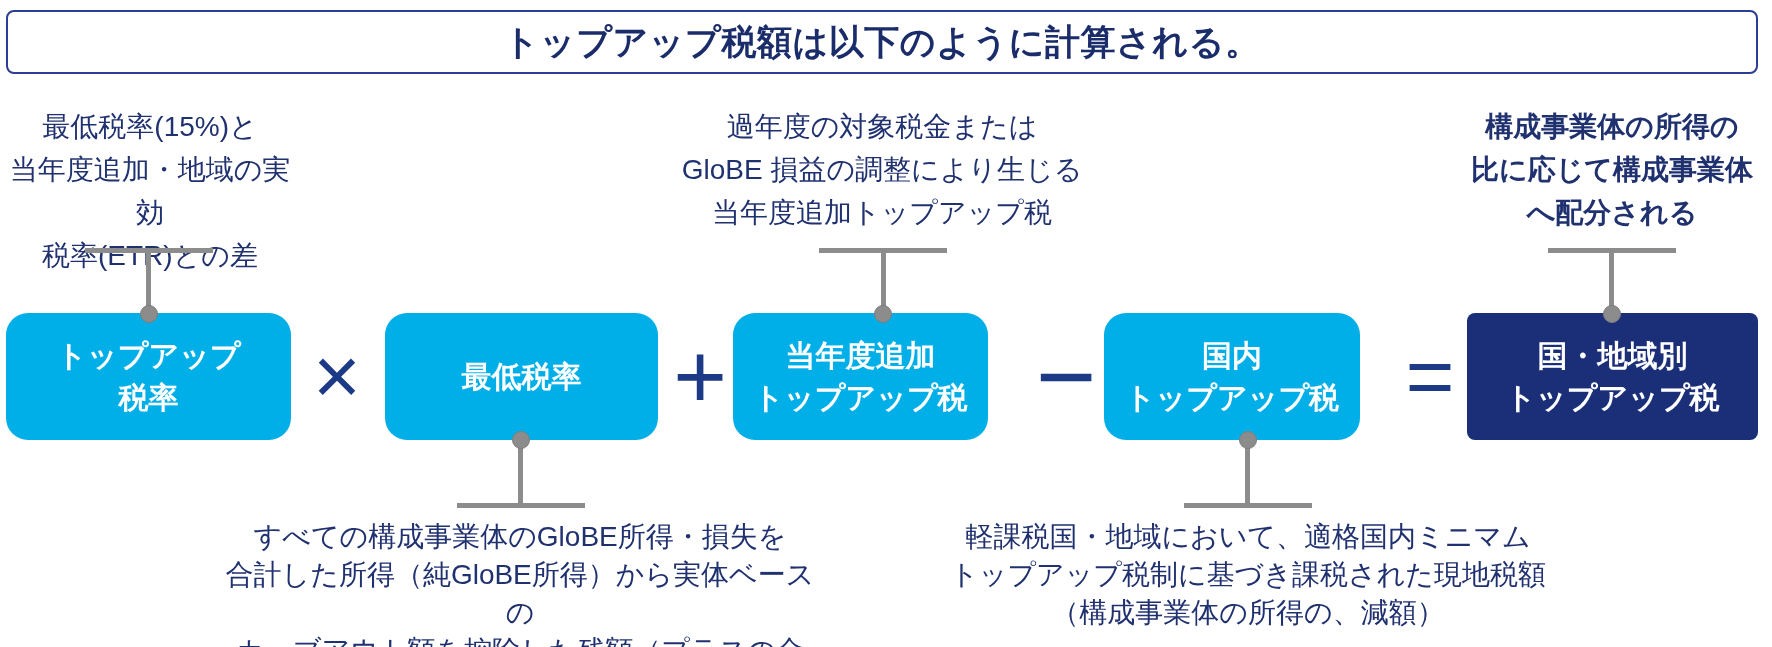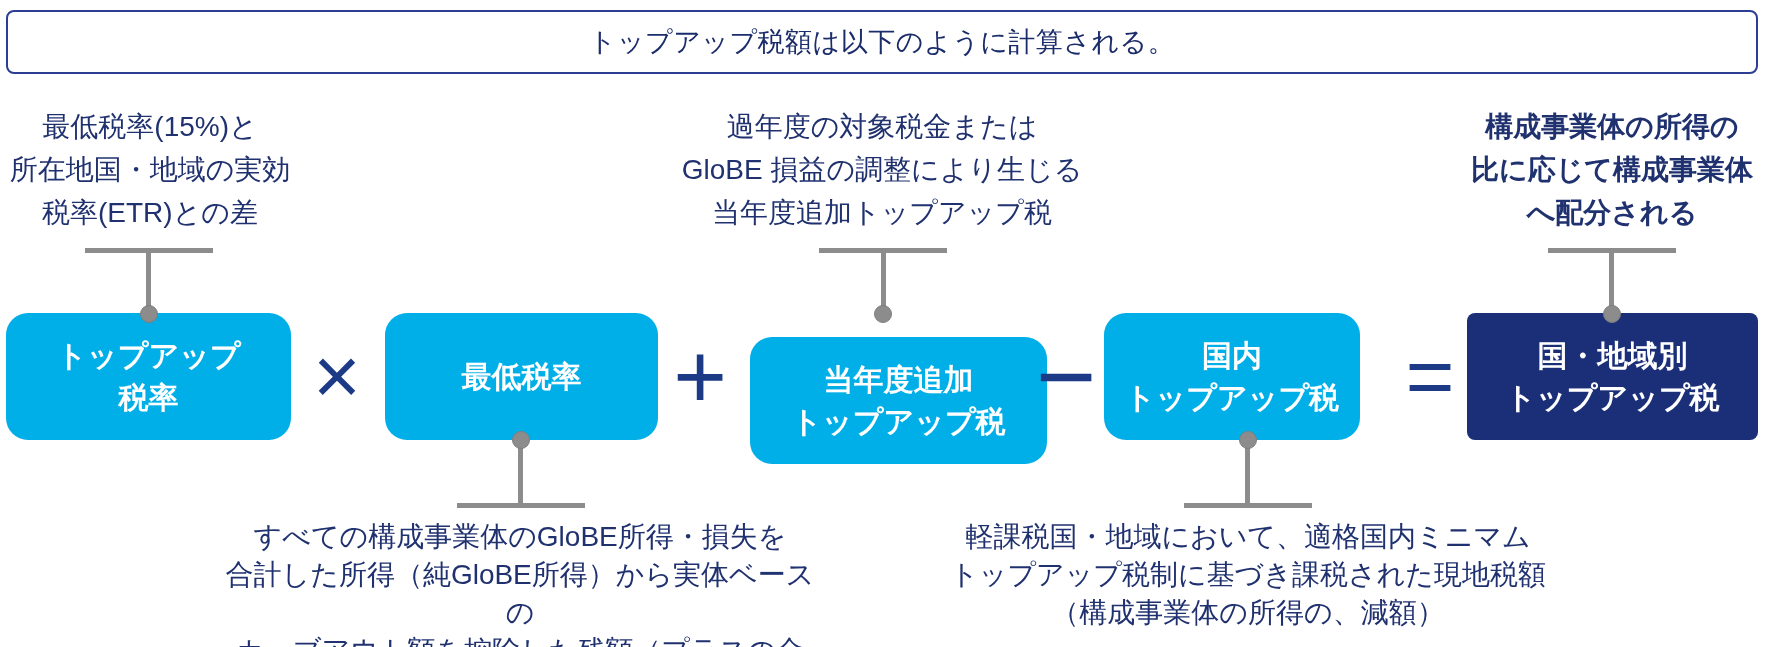--- a/index.html
+++ b/index.html
@@ -23,21 +23,21 @@
   .title-box{
     position:absolute;
     left:6px; top:10px;
     width:1752px; height:64px;
     border:2px solid #2C3E93;
     border-radius:8px;
     display:flex; align-items:center; justify-content:center;
     background:#ffffff;
   }
   .title-box .title-text{
-    font-size:27px; font-weight:normal; color:#1B2C6B;
+    font-size:35px; font-weight:bold; color:#1B2C6B;
     letter-spacing:0.5px;
   }
   
   .ann{
     position:absolute;
     text-align:center;
     color:var(--navy-text);
     font-size:28px;
     line-height:43px;
   }
@@ -103,21 +103,21 @@
 <body>
 
 <div class="canvas">
 
   <div class="title-box">
     <span class="title-text">トップアップ税額は以下のように計算される。</span>
   </div>
 
   <div class="ann" style="left:0px; top:105px; width:300px;">
     <span class="ann-line">最低税率(15%)と</span>
-    <span class="ann-line">所在地国・地域の実効</span>
+    <span class="ann-line">当年度追加・地域の実効</span>
     <span class="ann-line">税率(ETR)との差</span>
   </div>
 
   <div class="ann" style="left:662px; top:105px; width:440px;">
     <span class="ann-line">過年度の対象税金または</span>
     <span class="ann-line">GloBE 損益の調整により生じる</span>
     <span class="ann-line">当年度追加トップアップ税</span>
   </div>
 
   <div class="ann bold" style="left:1447px; top:105px; width:330px;">
@@ -145,21 +145,21 @@
 
   <div class="op op-mul" style="left:297px;">×</div>
 
   <div class="fbox" style="left:385px; width:273px;">
     <span class="box-line">最低税率</span>
 
   </div>
 
   <div class="op op-add" style="left:660px;">+</div>
 
-  <div class="fbox" style="left:750px; width:297px;margin-top:24px;">
+  <div class="fbox" style="left:733px; width:255px;">
     <span class="box-line">当年度追加</span>
     <span class="box-line">トップアップ税</span>
   </div>
 
   <div class="op op-sub" style="left:1026px;">−</div>
 
   <div class="fbox" style="left:1104px; width:256px;">
     <span class="box-line">国内</span>
     <span class="box-line">トップアップ税</span>
   </div>

